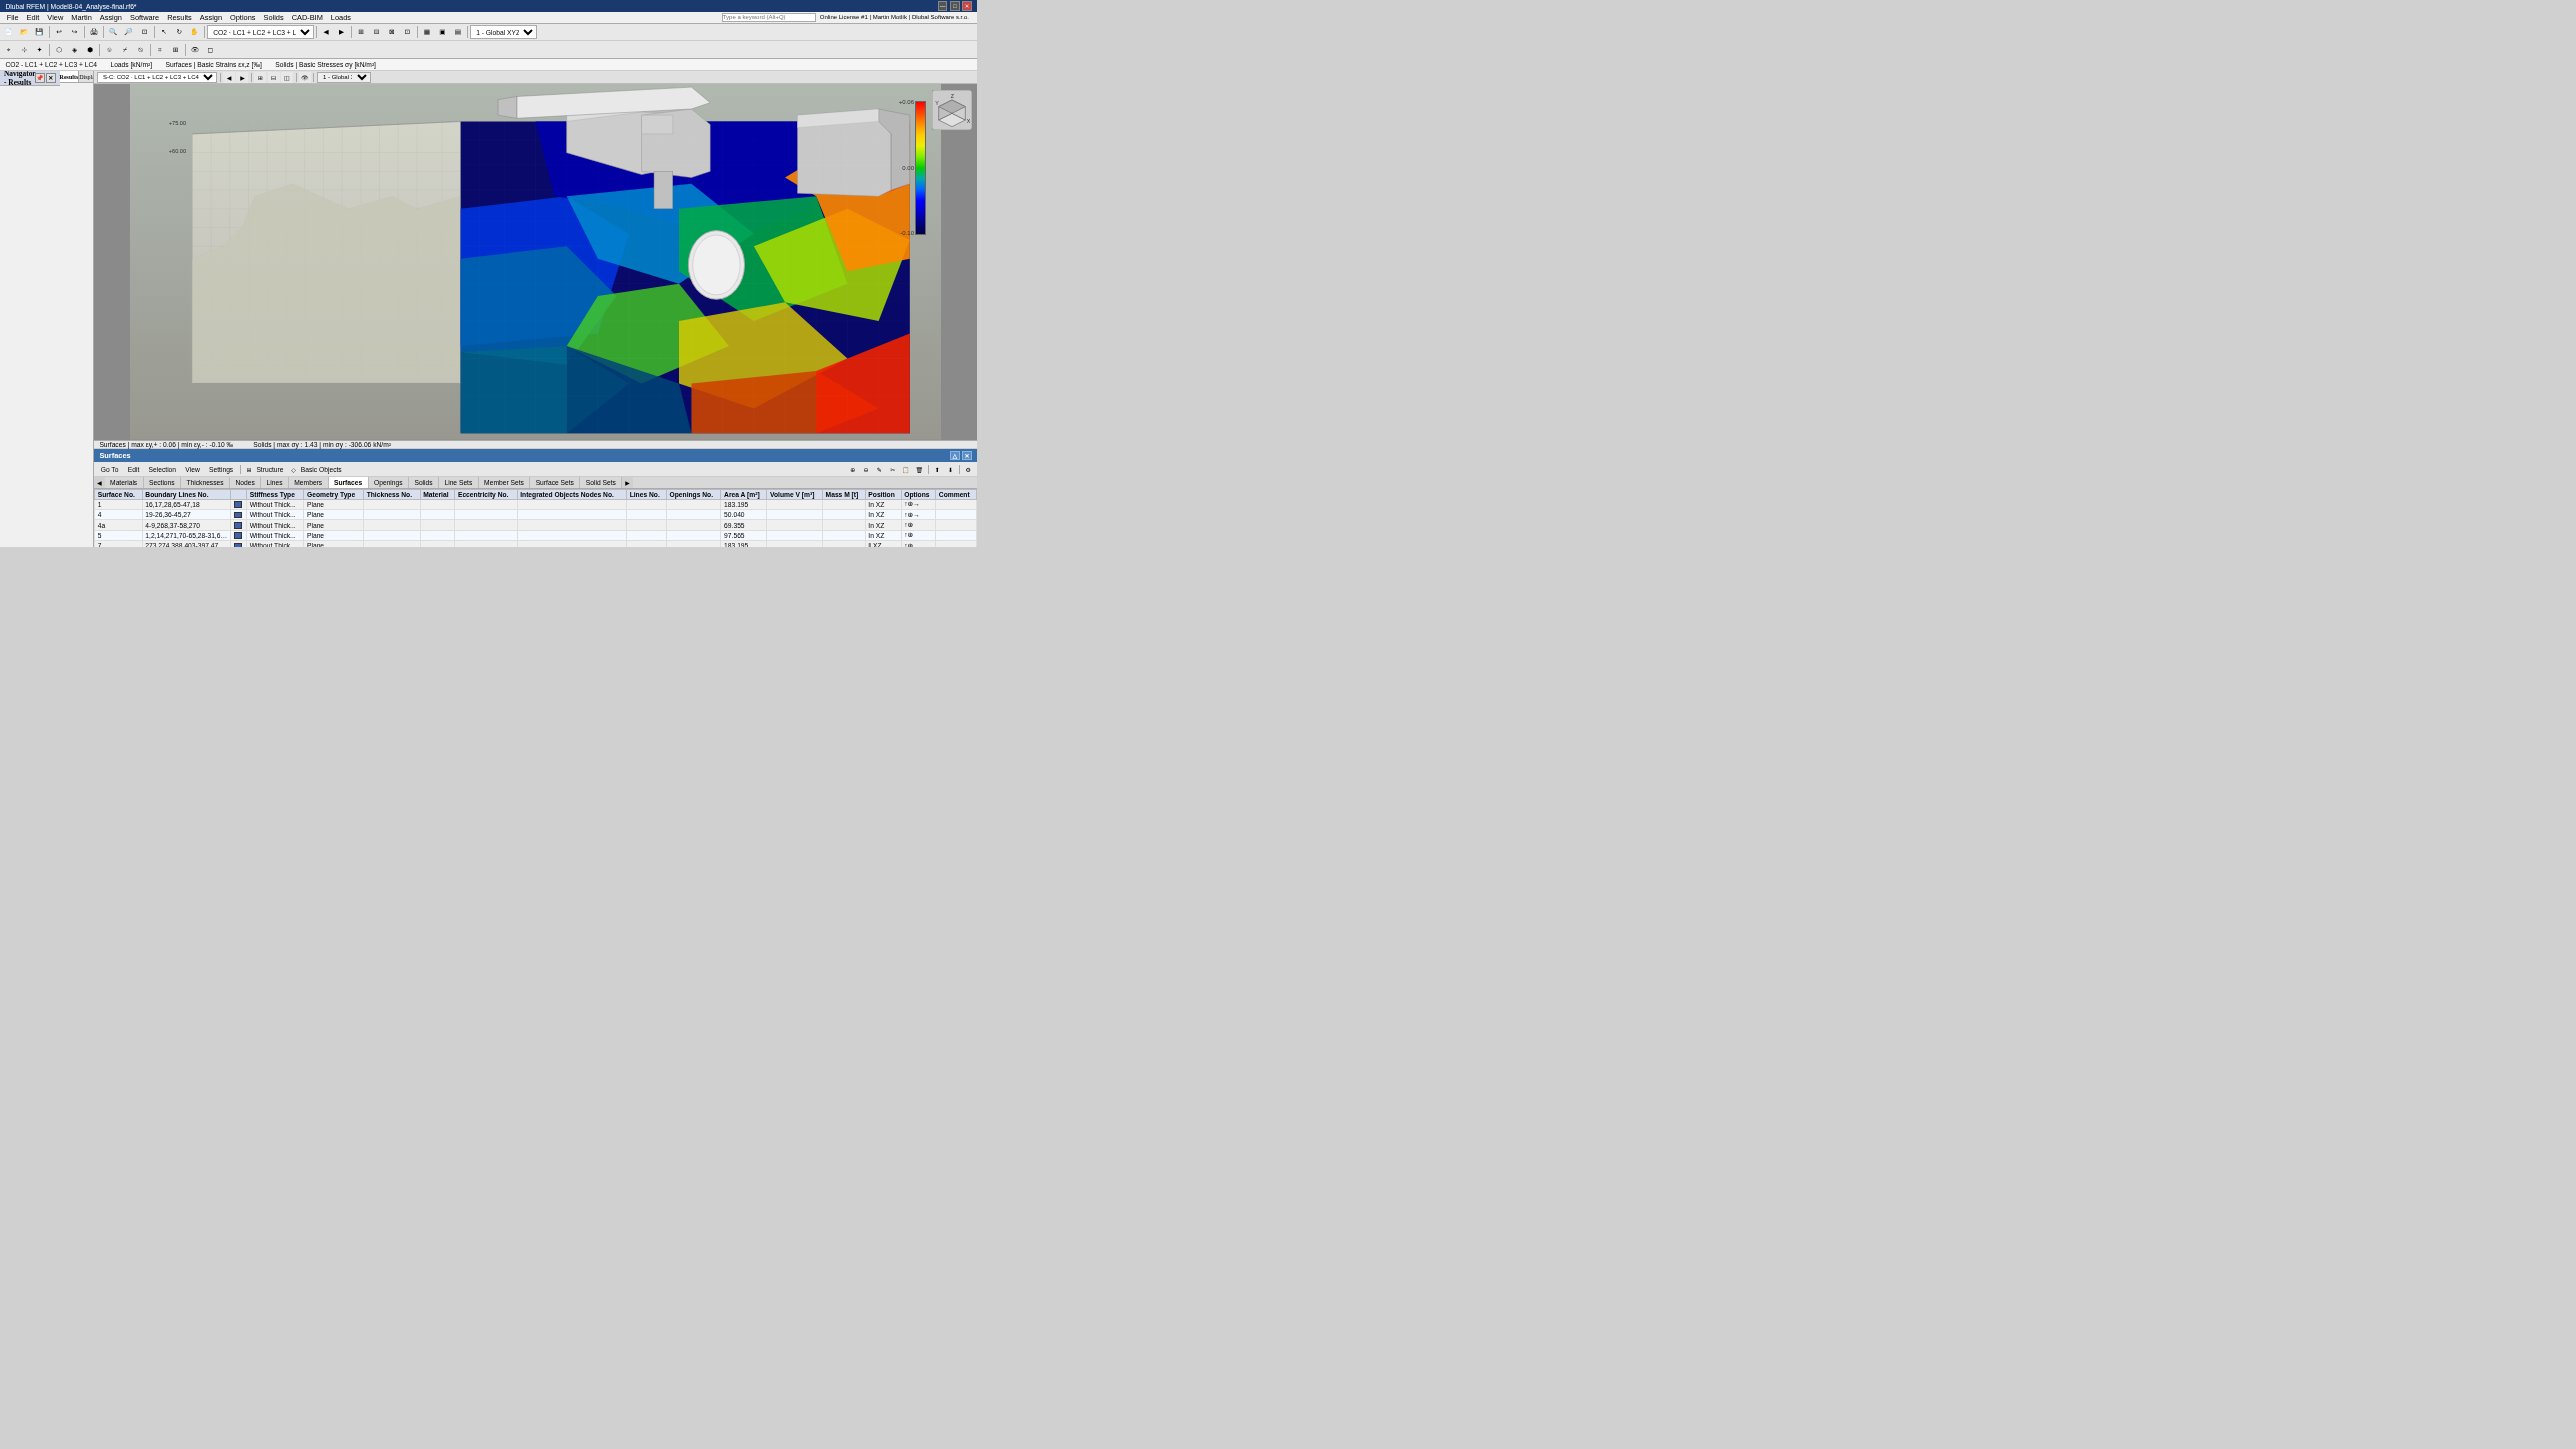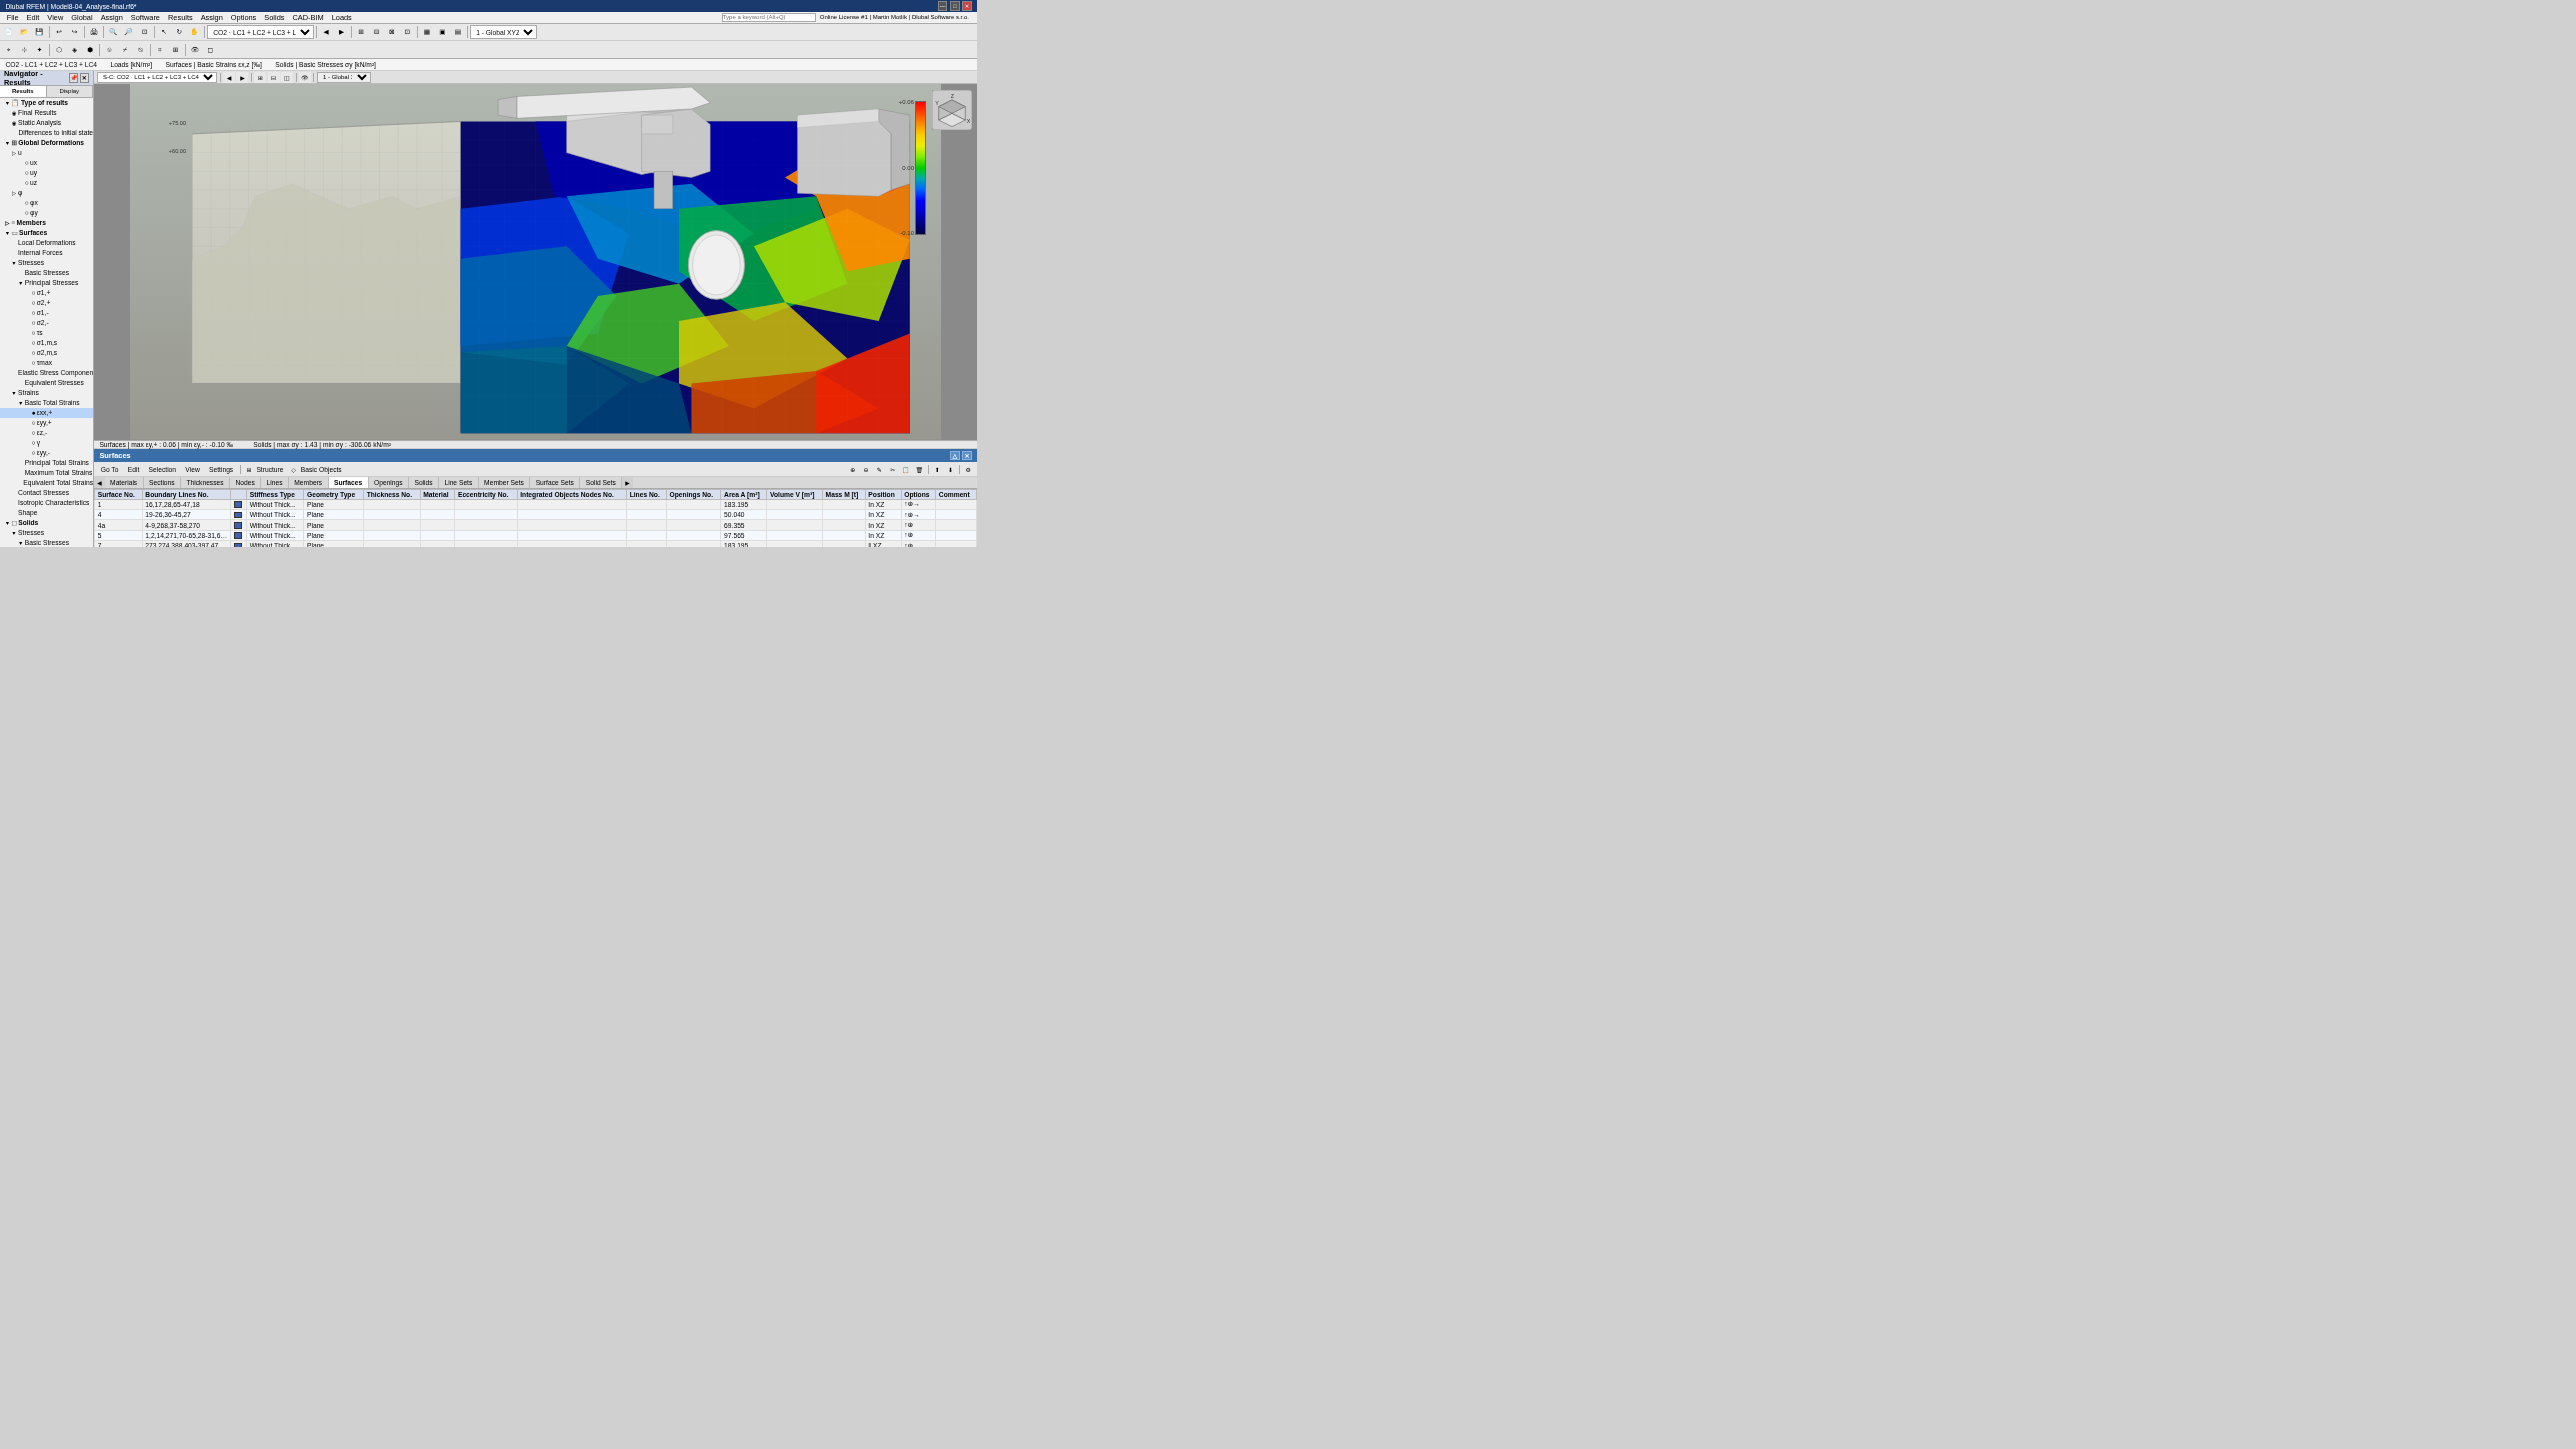--- a/index.html
+++ b/index.html
@@ -103,22 +103,23 @@
       height: calc(547px - 12px - 12px - 35px - 12px);
       
     }
 
     
     #left-panel {
       width: 94px;
       background: #f0f0f0;
       border-right: 0.7px solid #aaa;
       display: flex;
-      flex-direction: column;
+      flex-direction: row;
       overflow: hidden;
+      font-family: Liberation Serif, serif;
     }
     #navigator-header {
       height: 14.8px;
       background: #d0d8e8;
       border-bottom: 0.7px solid #aaa;
       display: flex;
       align-items: center;
       padding: 0 4px;
       font-size: 7.4px;
       font-weight: bold;
@@ -437,21 +438,21 @@
     <div class="win-btn">—</div>
     <div class="win-btn">□</div>
     <div class="win-btn" style="background:#c44;">✕</div>
   </div>
 </div>
 
 <div id="menu-bar">
   <div class="menu-item">File</div>
   <div class="menu-item">Edit</div>
   <div class="menu-item">View</div>
-  <div class="menu-item">Global</div>
+  <div class="menu-item">Martin</div>
   <div class="menu-item">Assign</div>
   <div class="menu-item">Software</div>
   <div class="menu-item">Results</div>
   <div class="menu-item">Assign</div>
   <div class="menu-item">Options</div>
   <div class="menu-item">Solids</div>
   <div class="menu-item">CAD-BIM</div>
   <div class="menu-item">Loads</div>
   <div style="flex:1;"></div>
   <div style="font-size:6px;padding:0 5.4px;display:flex;align-items:center;gap:4px;">

